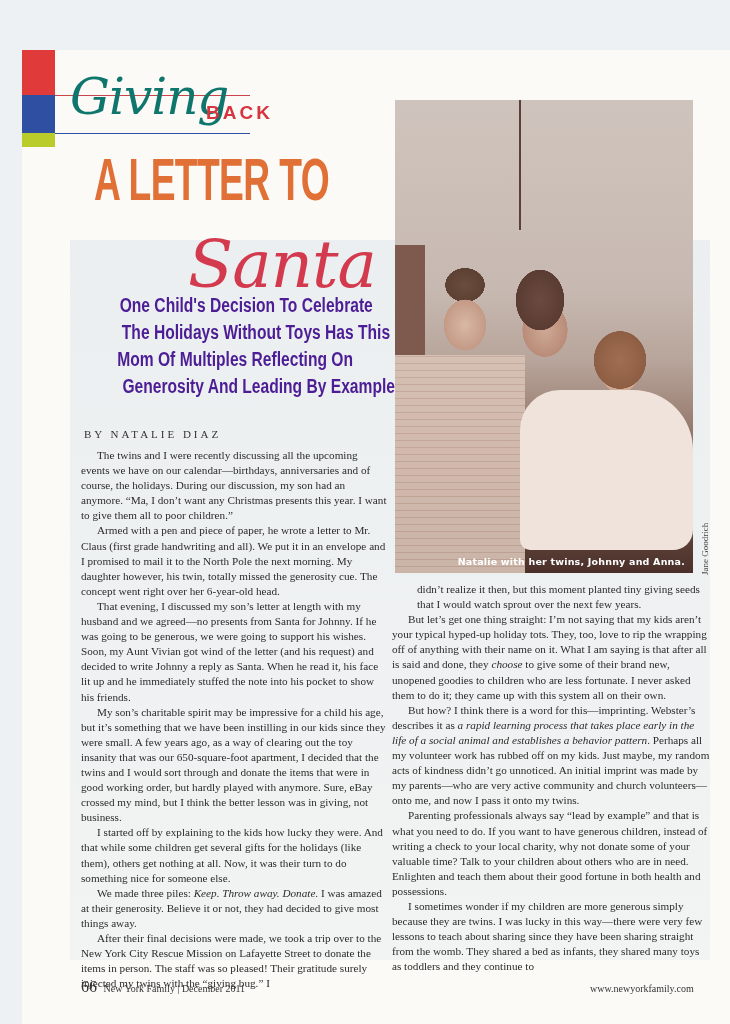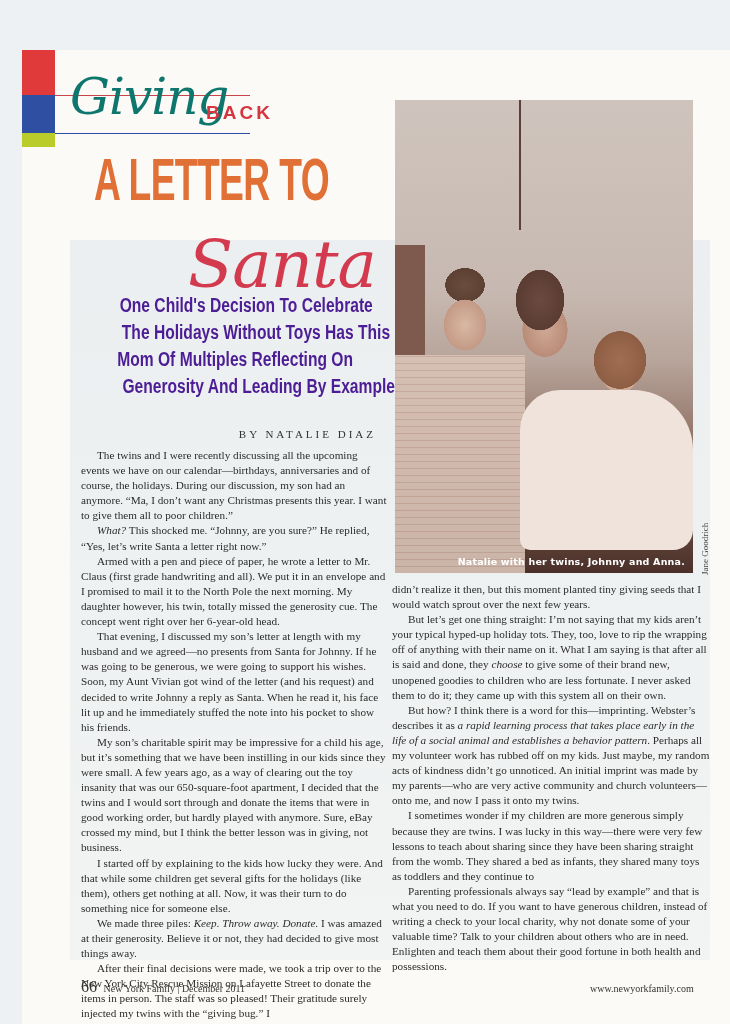--- a/index.html
+++ b/index.html
@@ -47,29 +47,29 @@
     line-height:1; letter-spacing:-1px;
   }
   .deck {
     position:absolute; left:84px; top:292px; width:292px;
     text-align:center;
     font-family:"Liberation Sans", sans-serif; font-weight:bold;
     font-size:20px; line-height:27px; color:#4c1d95;
   }
   .deck span { display:inline-block; transform:scaleX(0.78); white-space:nowrap; }
   .byline {
-    position:absolute; left:84px; top:428px; width:292px; text-align:right;
+    position:absolute; left:84px; top:428px; width:292px; text-align:left;
     font-size:11px; letter-spacing:3px; color:#333;
   }
   .col {
     position:absolute; font-size:11.2px; line-height:15.1px; color:#2b2b2b;
     text-align:left;
   }
   .col p { margin:0; text-indent:16px; }
-  .col p.noindent { text-indent:0; }
+  .col p.noindent { text-indent:0;margin-left:25px; }
   .col1 { left:81px; top:448px; width:306px; }
   .col2 { left:392px; top:582px; width:318px; }
   .photo {
     position:absolute; left:395px; top:100px; width:298px; height:473px;
     background:
       radial-gradient(ellipse 40px 50px at 145px 200px, #6b4a40 0%, #5a3c33 60%, transparent 61%),
       radial-gradient(ellipse 32px 38px at 150px 230px, #cfa994 0%, #b98c78 70%, transparent 71%),
       radial-gradient(ellipse 30px 36px at 70px 225px, #d8b8a4 0%, #c49a86 70%, transparent 71%),
       radial-gradient(ellipse 28px 24px at 70px 185px, #6a4d3d 0%, #5c4032 70%, transparent 71%),
       radial-gradient(ellipse 40px 44px at 225px 260px, #a06e52 0%, #8e5e44 65%, transparent 66%),
@@ -129,34 +129,33 @@
   <span>One Child's Decision To Celebrate</span><br>
   <span>The Holidays Without Toys Has This</span><br>
   <span>Mom Of Multiples Reflecting On</span><br>
   <span>Generosity And Leading By Example</span>
 </div>
 
 <div class="byline">BY NATALIE DIAZ</div>
 
 <div class="col col1">
     <p>The twins and I were recently discussing all the upcoming events we have on our calendar—birthdays, anniversaries and of course, the holidays. During our discussion, my son had an anymore. “Ma, I don’t want any Christmas presents this year. I want to give them all to poor children.”</p>
-    <p><em>What?</em> This shocked me. “Johnny, are you sure?” He replied, “Yes, let’s write Santa a letter right now.”</p>
     <p>Armed with a pen and piece of paper, he wrote a letter to Mr. Claus (first grade handwriting and all). We put it in an envelope and I promised to mail it to the North Pole the next morning. My daughter however, his twin, totally missed the generosity cue. The concept went right over her 6-year-old head.</p>
     <p>That evening, I discussed my son’s letter at length with my husband and we agreed—no presents from Santa for Johnny. If he was going to be generous, we were going to support his wishes. Soon, my Aunt Vivian got wind of the letter (and his request) and decided to write Johnny a reply as Santa. When he read it, his face lit up and he immediately stuffed the note into his pocket to show his friends.</p>
     <p>My son’s charitable spirit may be impressive for a child his age, but it’s something that we have been instilling in our kids since they were small. A few years ago, as a way of clearing out the toy insanity that was our 650-square-foot apartment, I decided that the twins and I would sort through and donate the items that were in good working order, but hardly played with anymore. Sure, eBay crossed my mind, but I think the better lesson was in giving, not business.</p>
     <p>I started off by explaining to the kids how lucky they were. And that while some children get several gifts for the holidays (like them), others get nothing at all. Now, it was their turn to do something nice for someone else.</p>
     <p>We made three piles: <em>Keep. Throw away. Donate</em>. I was amazed at their generosity. Believe it or not, they had decided to give most things away.</p>
     <p>After their final decisions were made, we took a trip over to the New York City Rescue Mission on Lafayette Street to donate the items in person. The staff was so pleased! Their gratitude surely injected my twins with the “giving bug.”  I</p>
   </div>
 <div class="col col2">
     <p class="noindent">didn’t realize it then, but this moment planted tiny giving seeds that I would watch sprout over the next few years.</p>
     <p>But let’s get one thing straight: I’m not saying that my kids aren’t your typical hyped-up holiday tots. They, too, love to rip the wrapping off of anything with their name on it. What I am saying is that after all is said and done, they <em>choose</em> to give some of their brand new, unopened goodies to children who are less fortunate. I never asked them to do it; they came up with this system all on their own.</p>
     <p>But how? I think there is a word for this—imprinting. Webster’s describes it as <em>a rapid learning process that takes place early in the life of a social animal and establishes a behavior pattern</em>. Perhaps all my volunteer work has rubbed off on my kids. Just maybe, my random acts of kindness didn’t go unnoticed. An initial imprint was made by my parents—who are very active community and church volunteers—onto me, and now I pass it onto my twins.</p>
+    <p>Parenting professionals always say “lead by example” and that is what you need to do. If you want to have generous children, instead of writing a check to your local charity, why not donate some of your valuable time? Talk to your children about others who are in need. Enlighten and teach them about their good fortune in both health and possessions.</p>
     <p>I sometimes wonder if my children are more generous simply because they are twins. I was lucky in this way—there were very few lessons to teach about sharing since they have been sharing straight from the womb. They shared a bed as infants, they shared many toys as toddlers and they continue to</p>
-    <p>Parenting professionals always say “lead by example” and that is what you need to do. If you want to have generous children, instead of writing a check to your local charity, why not donate some of your valuable time? Talk to your children about others who are in need. Enlighten and teach them about their good fortune in both health and possessions.</p>
   </div>
 
 <div class="photo">
   <div class="pole"></div>
   <div class="building"></div>
   <div class="shirt"></div>
   <div class="dress"></div>
   <div class="caption">Natalie with her twins, Johnny and Anna.</div>
 </div>
 <div class="credit">Jane Goodrich</div>

